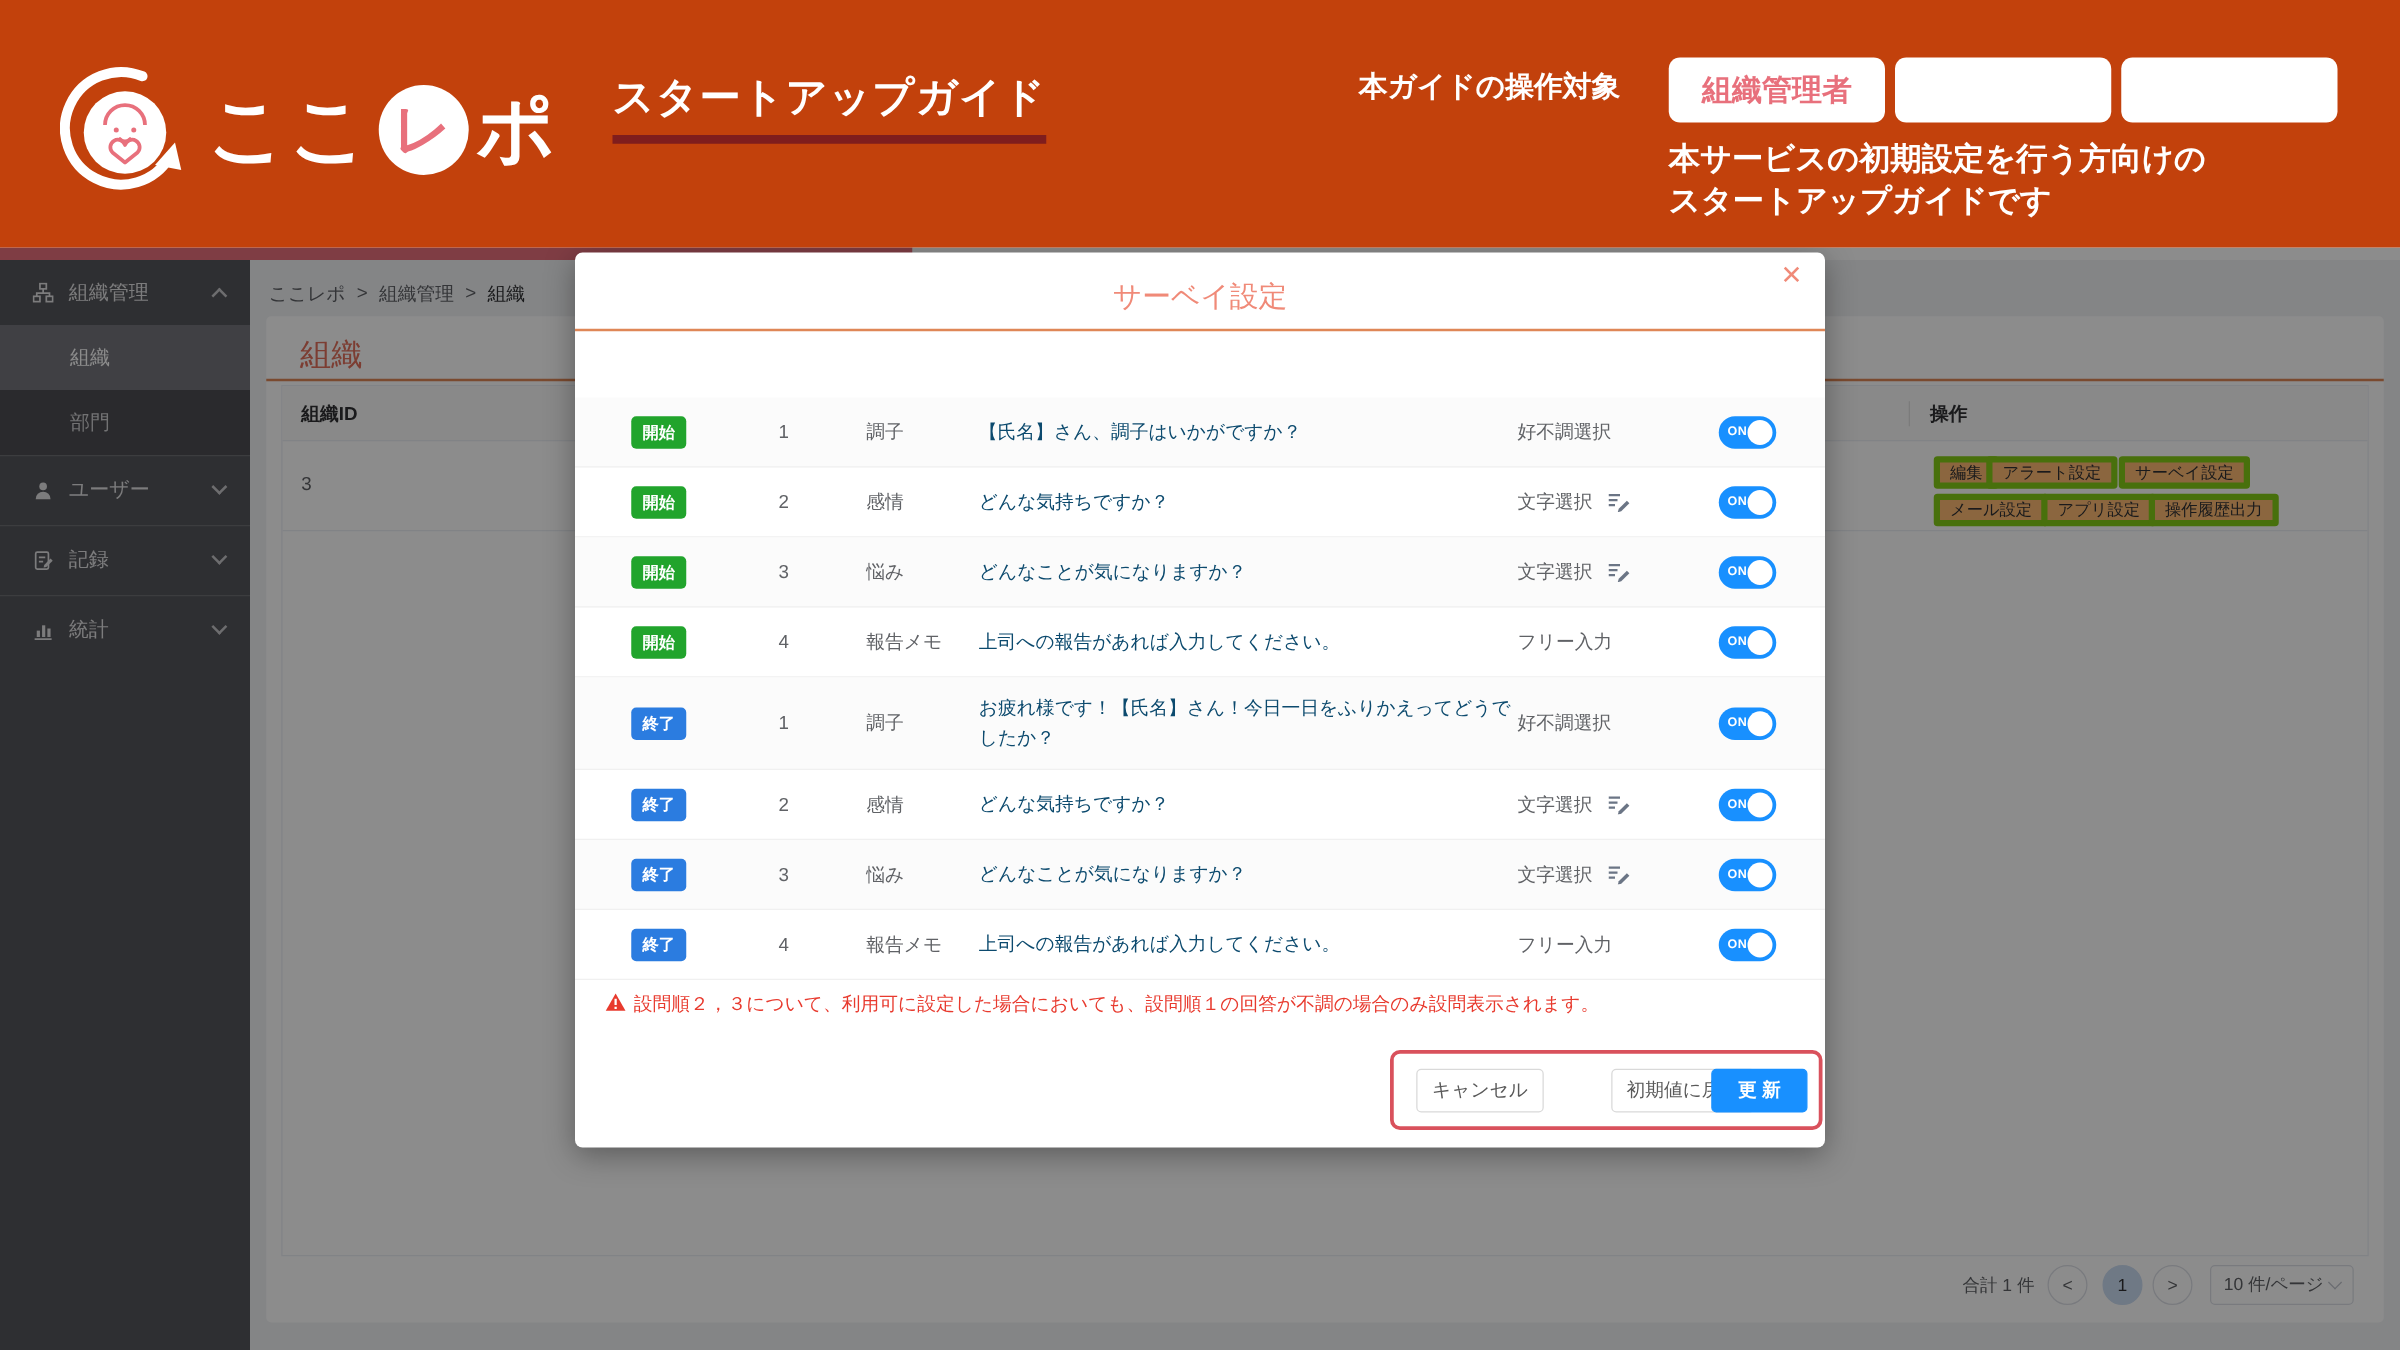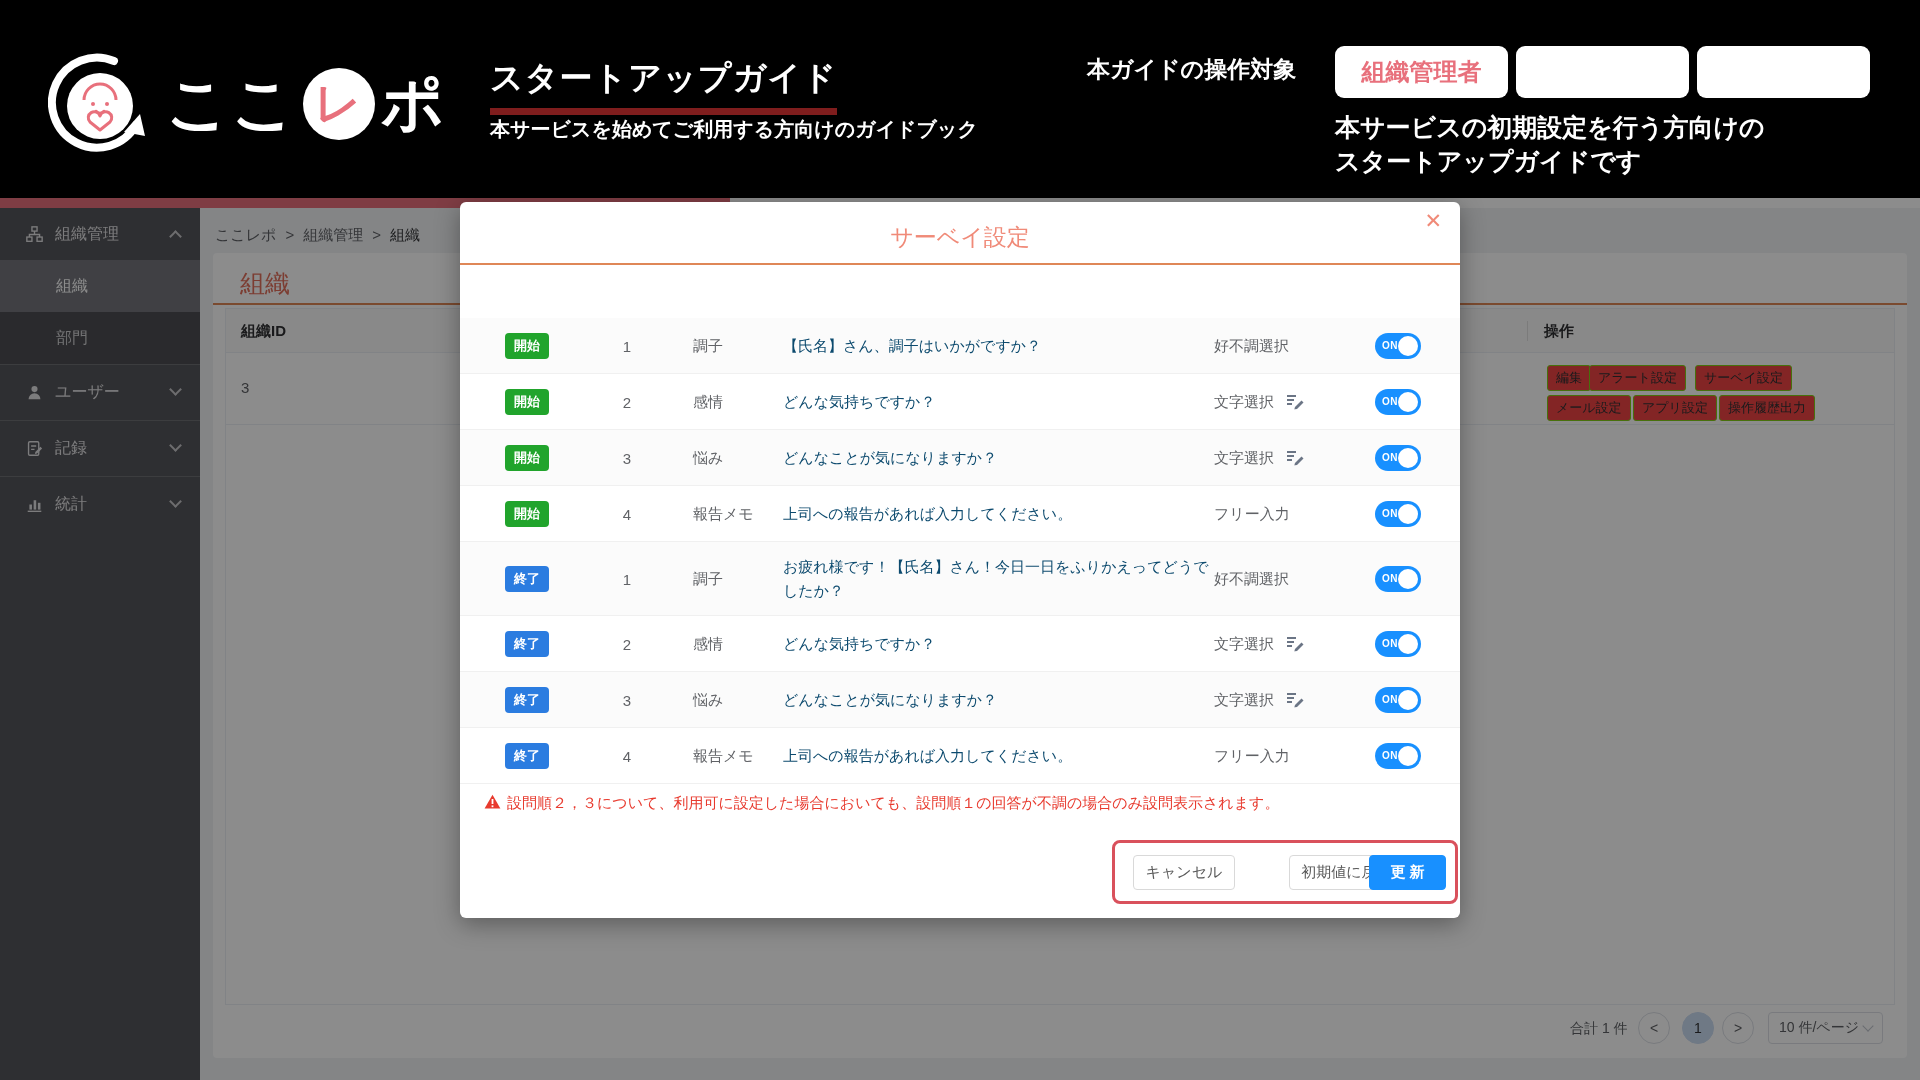--- a/index.html
+++ b/index.html
@@ -1,21 +1,21 @@
 <!DOCTYPE html>
 <html><head>
 <meta charset="utf-8">
 <style>
   * { margin:0; padding:0; box-sizing:border-box; }
   html,body { width:1920px; height:1080px; }
   body { font-family:"Liberation Sans","DejaVu Sans",sans-serif; overflow:hidden; background:#fff; }
   #app { position:relative; width:1920px; height:1080px; overflow:hidden; }
 
   
-  .header { position:absolute; left:0; top:0; width:1920px; height:198px; background:#000000; z-index:30; }
+  .header { position:absolute; left:0; top:0; width:1920px; height:198px; background:#c2410c; z-index:30; }
   .logo { position:absolute; left:48px; top:52px; display:flex; align-items:center; gap:14px; }
   .logo-text { color:#fff; font-size:62px; font-weight:bold; letter-spacing:2px; display:flex; align-items:center; gap:6px; }
   .logo-re-circle { width:72px; height:72px; background:#fff; border-radius:50%; color:#E8707C; font-size:46px; font-weight:bold; display:flex; align-items:center; justify-content:center; }
   .guide-title { position:absolute; left:490px; top:56px; color:#fff; font-size:33px; font-weight:bold; border-bottom:7px solid #7f1d1d; padding-bottom:7px; letter-spacing:1px; }
   .guide-subtitle { position:absolute; left:490px; top:116px; color:#fff; font-size:20px; font-weight:bold; }
   .target-label { position:absolute; left:1087px; top:54px; color:#fff; font-size:23px; font-weight:bold; }
   .badge-pill { position:absolute; top:46px; width:173px; height:52px; background:#fff; border-radius:9px; display:flex; align-items:center; justify-content:center; font-size:24px; font-weight:bold; color:#E8707C; }
   .badge-1 { left:1335px; } .badge-2 { left:1516px; } .badge-3 { left:1697px; }
   .header-desc { position:absolute; left:1335px; top:110px; color:#fff; font-size:25px; font-weight:bold; line-height:34px; }
 
@@ -42,21 +42,21 @@
   .panel { position:absolute; left:13px; top:45px; width:1694px; height:805px; background:#fff; border-radius:4px; }
   .panel-title { position:absolute; left:27px; top:14px; font-size:25px; color:#E2705C; }
   .panel-underline { position:absolute; left:0; top:50px; width:100%; height:2px; background:#DF8757; }
   .org-table { position:absolute; left:12px; top:55px; width:1670px; height:697px; border:1px solid #EBEEF5; }
   .org-thead { position:relative; height:44px; background:#FAFAFA; border-bottom:1px solid #EBEEF5; font-size:15px; font-weight:bold; color:#303133; }
   .org-th-id { position:absolute; left:15px; top:13px; }
   .org-th-act { position:absolute; left:1318px; top:13px; }
   .org-th-div { position:absolute; left:1301px; top:12px; width:1px; height:20px; background:#E0E0E0; }
   .org-row { position:relative; height:72px; border-bottom:1px solid #EBEEF5; font-size:15px; color:#606266; }
   .org-id-val { position:absolute; left:15px; top:26px; }
-  .act-btn { position:absolute; height:26px; padding:0 8px; background:#ef4444; border:1px solid #84cc16; border-radius:3px; font-size:13px; color:#303133; display:flex; align-items:center; }
+  .act-btn { position:absolute; height:26px; padding:0 8px; background:#fdba74; border:5px solid #84cc16; border-radius:3px; font-size:13px; color:#303133; display:flex; align-items:center; }
   .pagination { position:absolute; left:0; top:757px; width:1694px; height:36px; font-size:14px; color:#606266; }
   .pg-total { position:absolute; left:1357px; top:10px; }
   .pg-circle { position:absolute; top:2px; width:32px; height:32px; border:1px solid #DCDFE6; border-radius:50%; background:#fff; display:flex; align-items:center; justify-content:center; font-size:14px; color:#606266; }
   .pg-prev { left:1425px; } .pg-page { left:1469px; background:#CBDCF2; border-color:#CBDCF2; color:#303133; } .pg-next { left:1509px; }
   .pg-select { position:absolute; left:1555px; top:2px; width:115px; height:32px; border:1px solid #DCDFE6; border-radius:4px; background:#fff; display:flex; align-items:center; justify-content:space-between; padding:0 10px; }
   .pg-select .chev2 { width:8px; height:8px; border-right:1.5px solid #C0C4CC; border-bottom:1.5px solid #C0C4CC; transform:rotate(45deg); margin-top:-4px; }
 
   
   .overlay { position:absolute; left:0; top:198px; width:1920px; height:882px; background:rgba(0,0,0,0.45); z-index:10; }
 
@@ -112,21 +112,20 @@
       </svg>
       <div class="logo-text">
         <span>ここ</span>
         <span class="logo-re-circle">
             <span>レ</span>
           </span>
         <span>ポ</span>
       </div>
     </div>
     <div class="guide-title">スタートアップガイド</div>
-    <div class="guide-subtitle">本サービスを始めてご利用する方向けのガイドブック</div>
     <div class="target-label">本ガイドの操作対象</div>
     <div class="badge-pill badge-1">組織管理者</div>
     <div class="badge-pill badge-2"></div>
     <div class="badge-pill badge-3"></div>
     <div class="header-desc">
       <div>本サービスの初期設定を行う方向けの</div>
       <div>スタートアップガイドです</div>
     </div>
   </div>
 

